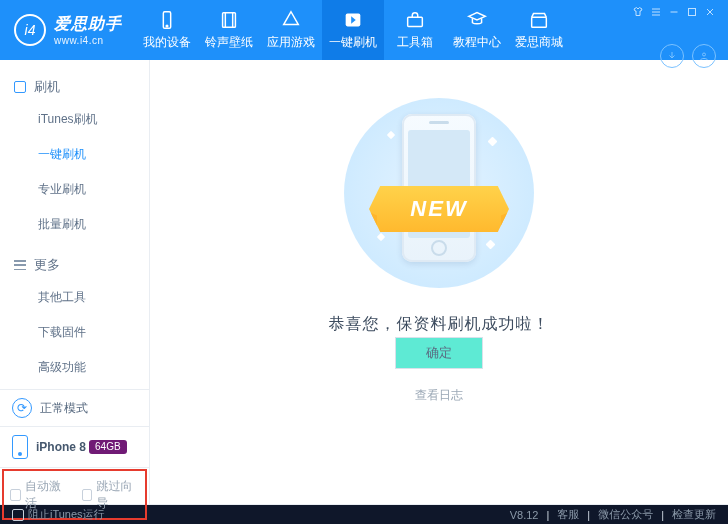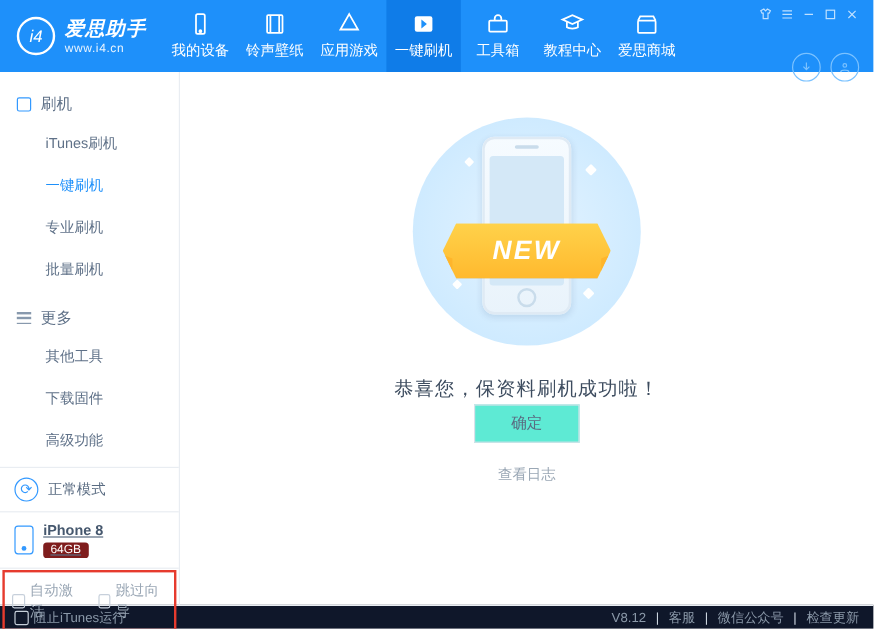--- a/index.html
+++ b/index.html
@@ -32,23 +32,23 @@
     .sb-head .bars span { height: 1.5px; background: #8899ad; }
     .sb-list { list-style: none; }
     .sb-item { padding: 9px 0 9px 38px; font-size: 12px; color: #5f7188; cursor: pointer; }
     .sb-item.active { color: #1e90fa; }
 
     .sb-bottom { margin-top: auto; }
     .sb-panel { border-top: 1px solid #e9edf2; padding: 8px 12px; display: flex; align-items: center; gap: 8px; color: #5a6c82; }
     .sb-panel .mode-ico { width: 20px; height: 20px; border: 1.5px solid #3399ff; border-radius: 50%; display: flex; align-items: center; justify-content: center; color: #3399ff; font-size: 12px; }
     .sb-panel .dev-ico { width: 16px; height: 24px; border: 1.5px solid #3399ff; border-radius: 3px; position: relative; }
     .sb-panel .dev-ico::after { content: ''; position: absolute; bottom: 2px; left: 50%; transform: translateX(-50%); width: 4px; height: 4px; border-radius: 50%; background: #3399ff; }
-    .device-col { display: flex; flex-direction: column; gap: 3px; text-decoration: underline; }
+    .device-col { display: flex; flex-direction: row; gap: 3px; }
     .device-name { font-size: 12px; font-weight: 600; color: #46586e; }
-    .storage-badge { background: #7f1d1d; color: #fff; font-size: 10px; padding: 1px 6px; border-radius: 3px; width: max-content; }
+    .storage-badge { background: #701a75; color: #fff; font-size: 10px; padding: 1px 6px; border-radius: 3px; width: max-content; }
 
     .sb-checks { padding: 10px 10px; display: flex; gap: 14px; border-top: 1px solid #e9edf2; outline: 2px solid #e63b2e; outline-offset: -4px; }
     .sb-chk { display: flex; align-items: center; gap: 4px; color: #9aa7b5; font-size: 12px; cursor: pointer; }
     .chkbox { width: 12px; height: 12px; border: 1px solid #c7d0db; border-radius: 2px; }
 
     .main { flex: 1; display: flex; flex-direction: column; align-items: center; padding-top: 38px; position: relative; }
 
     .phone-illus { position: relative; width: 190px; height: 190px; }
     .disc { position: absolute; inset: 0; border-radius: 50%; background: radial-gradient(circle at 50% 50%, #e4f3ff 0%, #d2ecff 60%, #c5e6ff 100%); }
     .star { position: absolute; background: #fff; transform: rotate(45deg); border-radius: 1px; }

